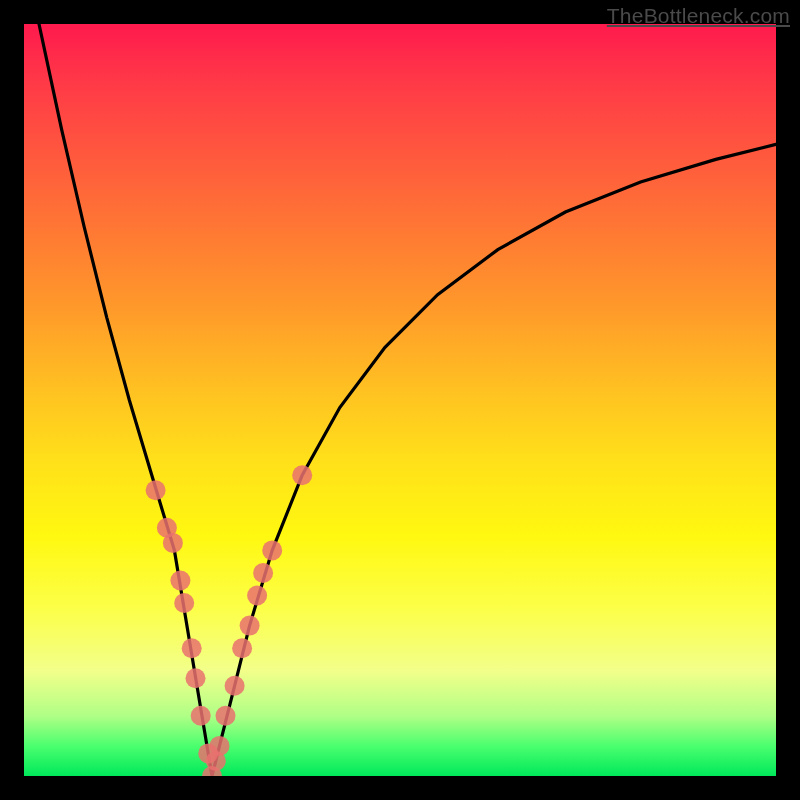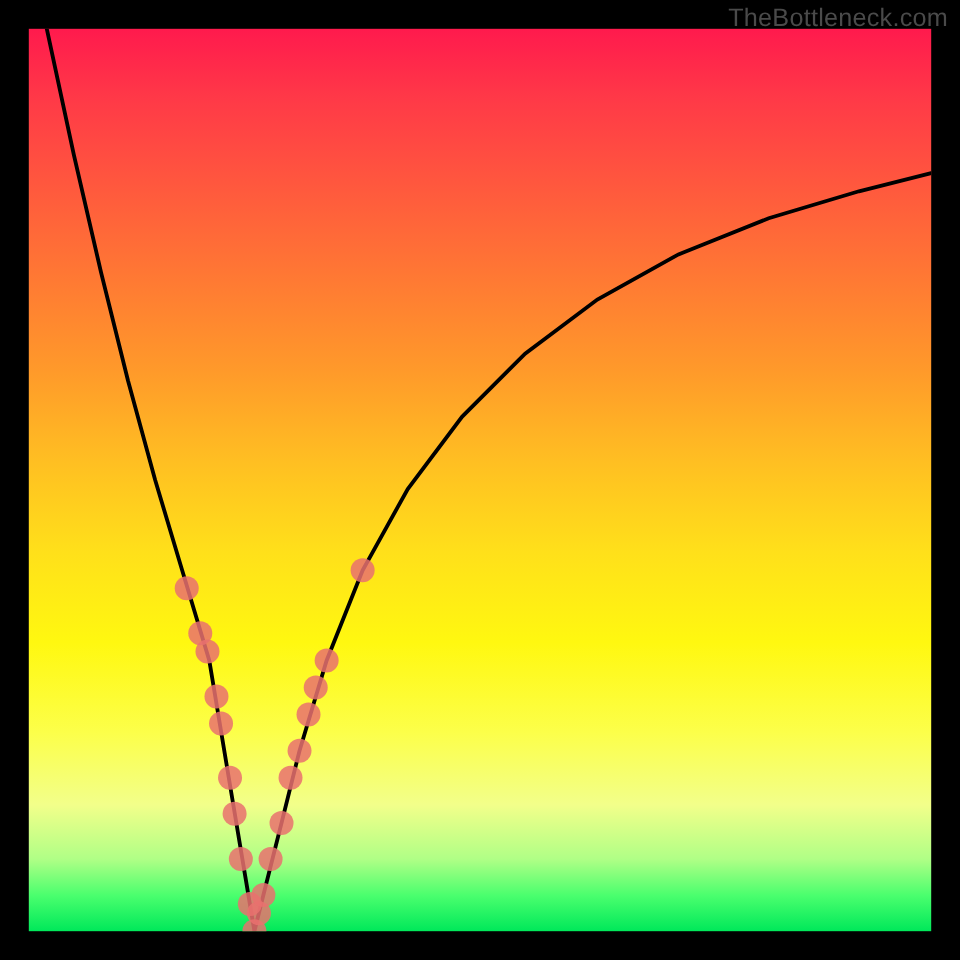--- a/index.html
+++ b/index.html
@@ -43,20 +43,21 @@
     );
   }
   .watermark {
     position: absolute;
     top: 4px;
     right: 10px;
     color: #4a4a4a;
     font-size: 21px;
     font-weight: 400;
     letter-spacing: 0.2px;
+    text-decoration: underline;
   }
   svg {
     position: absolute;
     top: 24px;
     left: 24px;
   }
 </style>
 </head>
 <body>
 

